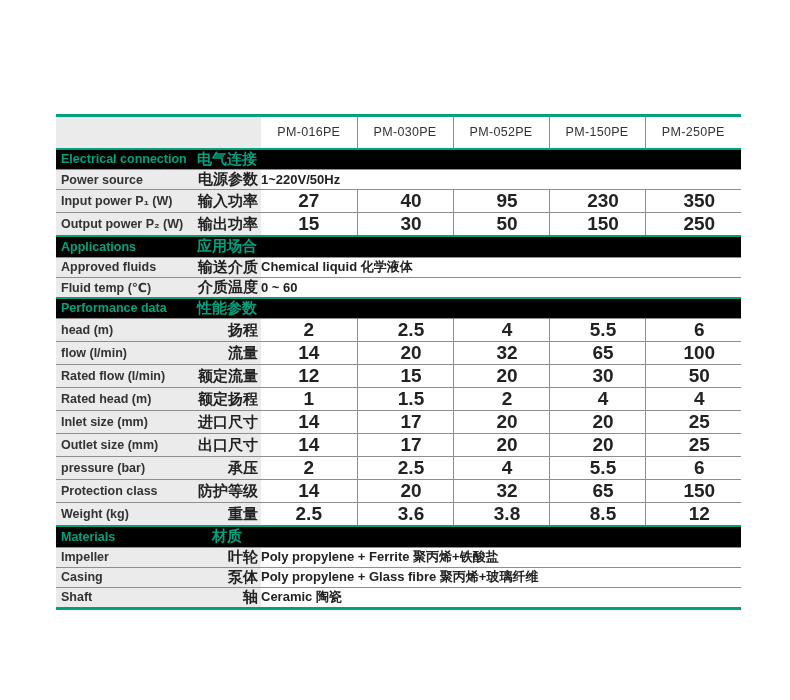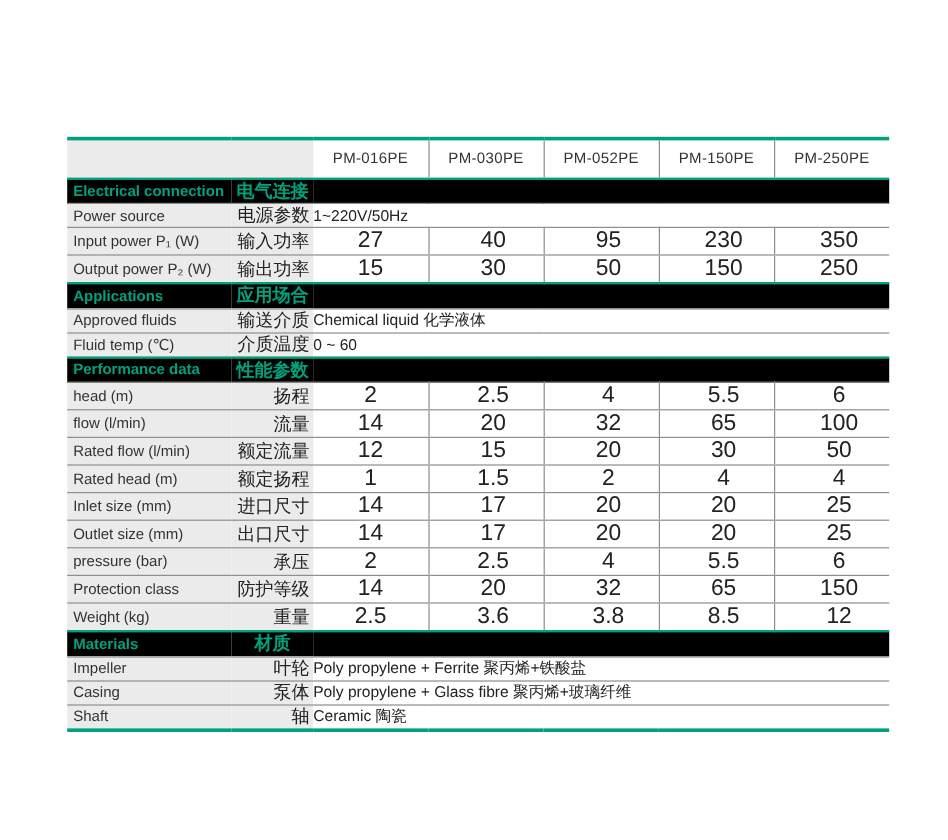--- a/index.html
+++ b/index.html
@@ -32,21 +32,21 @@
   
   tr.section{height:21px;}
   tr.section td{
     border-top:2px solid var(--green);
     border-bottom:1px solid var(--grid);
     background:#000000;color:var(--green);font-weight:bold;
   }
   td.sec-en{font-size:12.5px;padding-left:5px;white-space:nowrap;}
   td.sec-zh{font-size:15px;text-align:center;white-space:nowrap;}
   
-  tr.data{height:15px;}
+  tr.data{height:15px;font-weight:bold;}
   tr.data td{border-bottom:1px solid var(--grid);}
   td.en{
     background:var(--label-bg);font-size:12.5px;color:var(--text);
     padding-left:5px;white-space:nowrap;
   }
   td.zh{
     background:var(--label-bg);font-size:15px;color:var(--val);
     text-align:right;padding-right:3px;white-space:nowrap;
   }
   td.val{text-align:center;font-size:19px;color:var(--val);}

